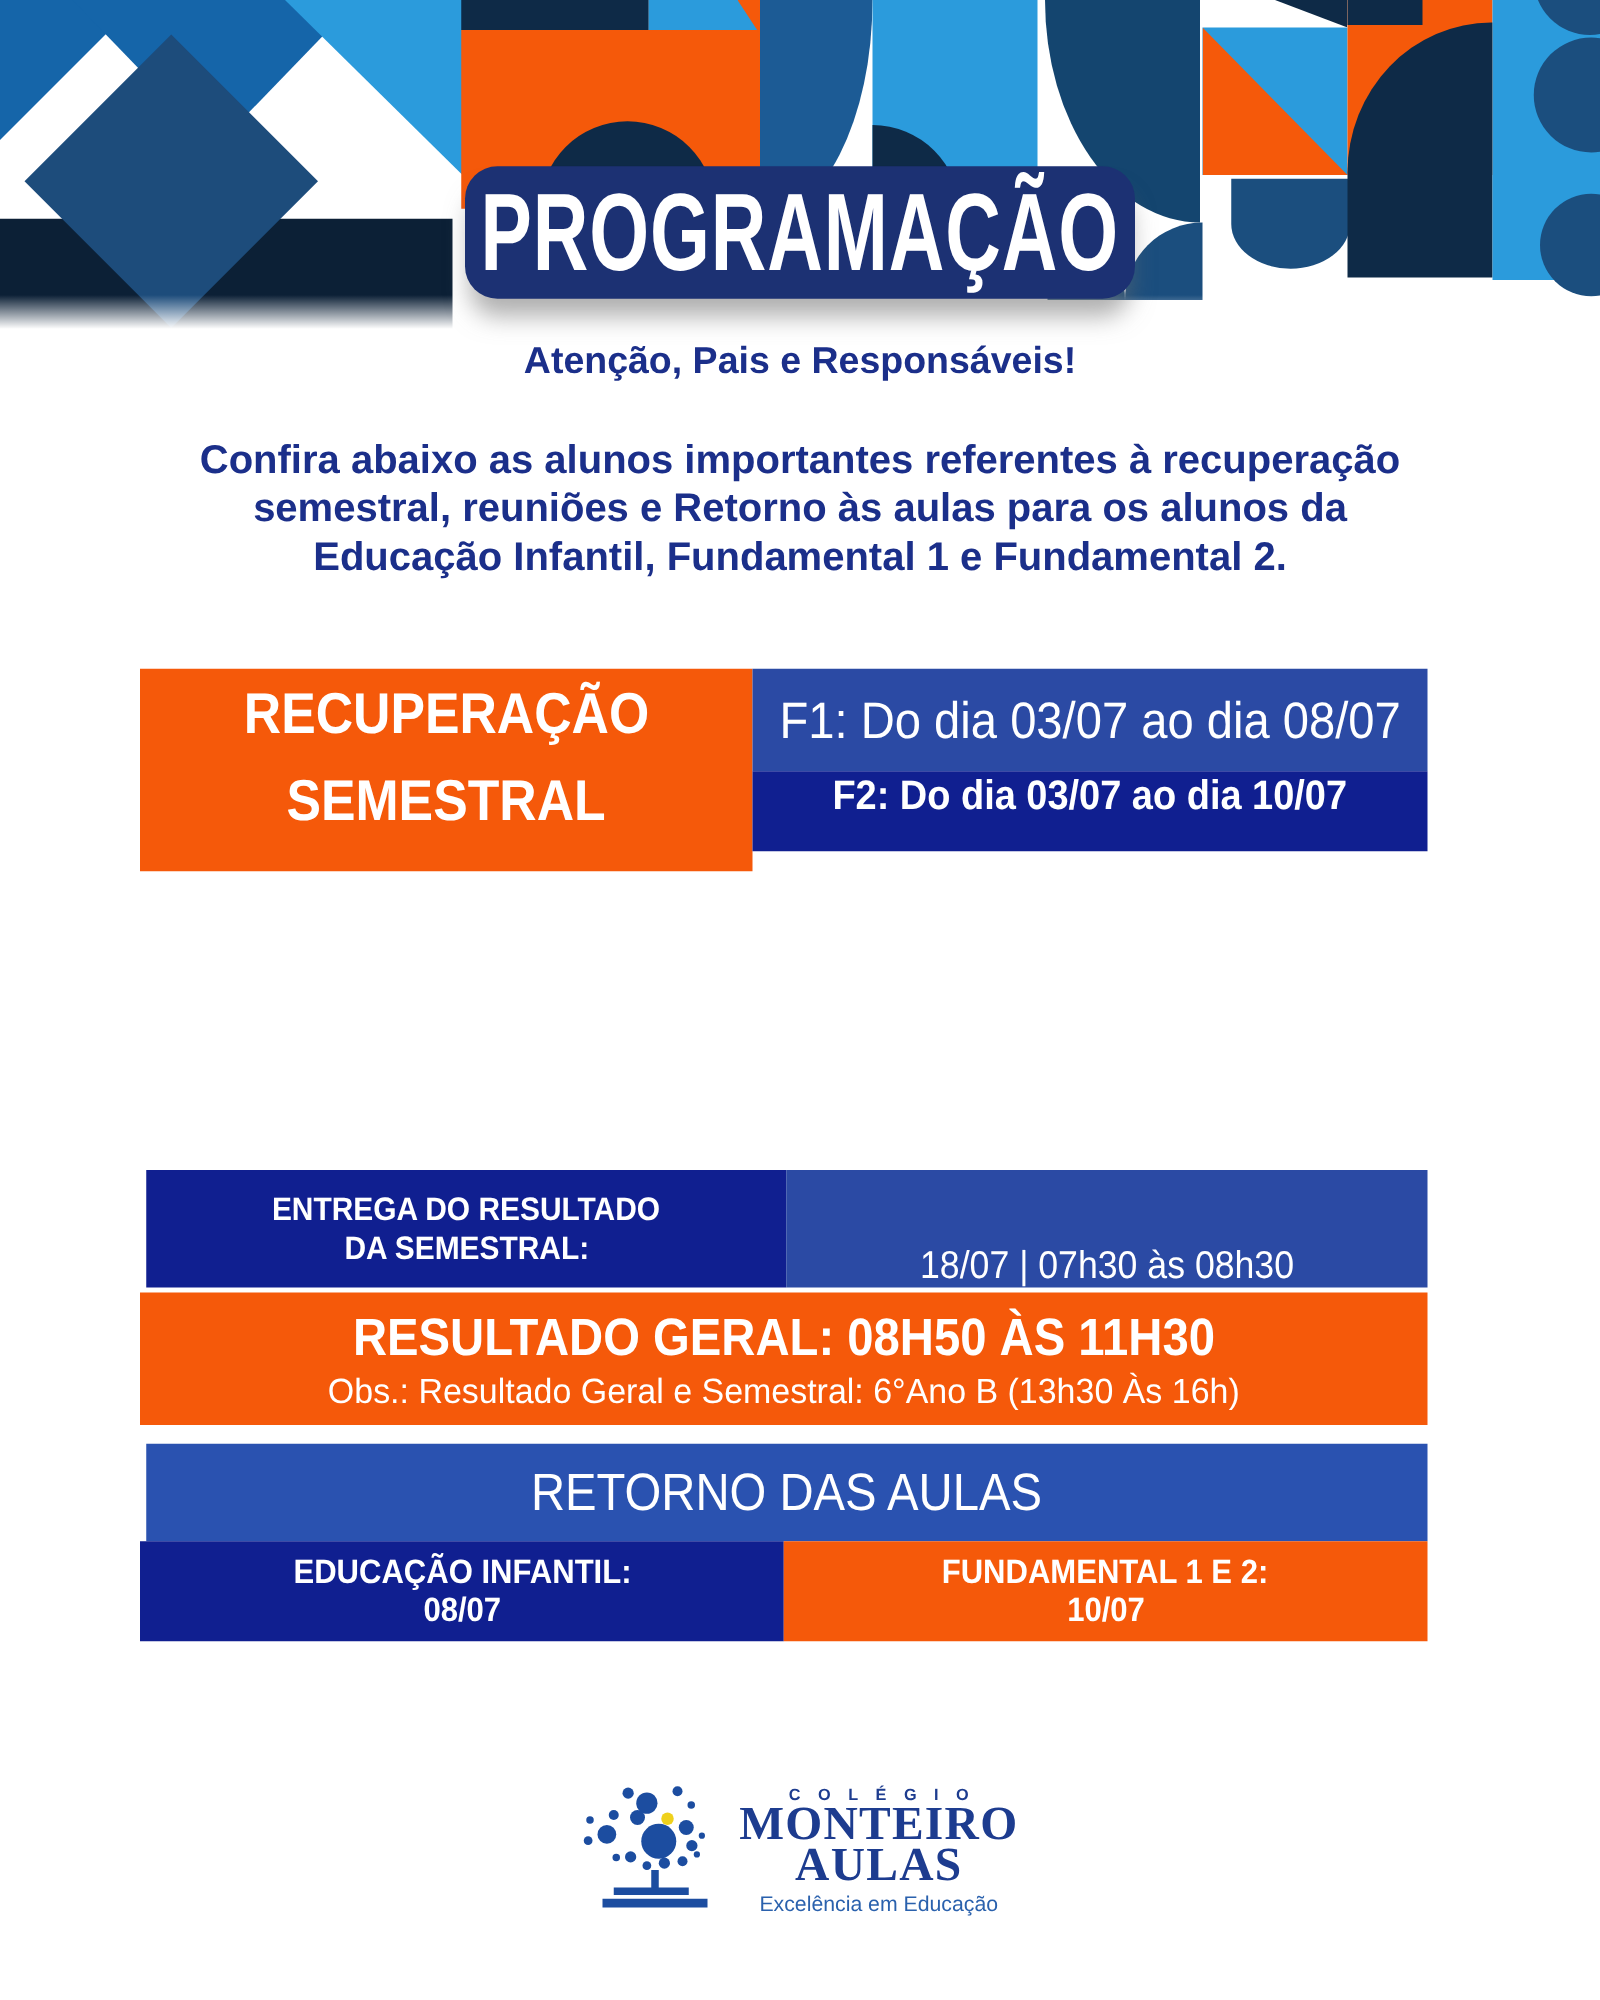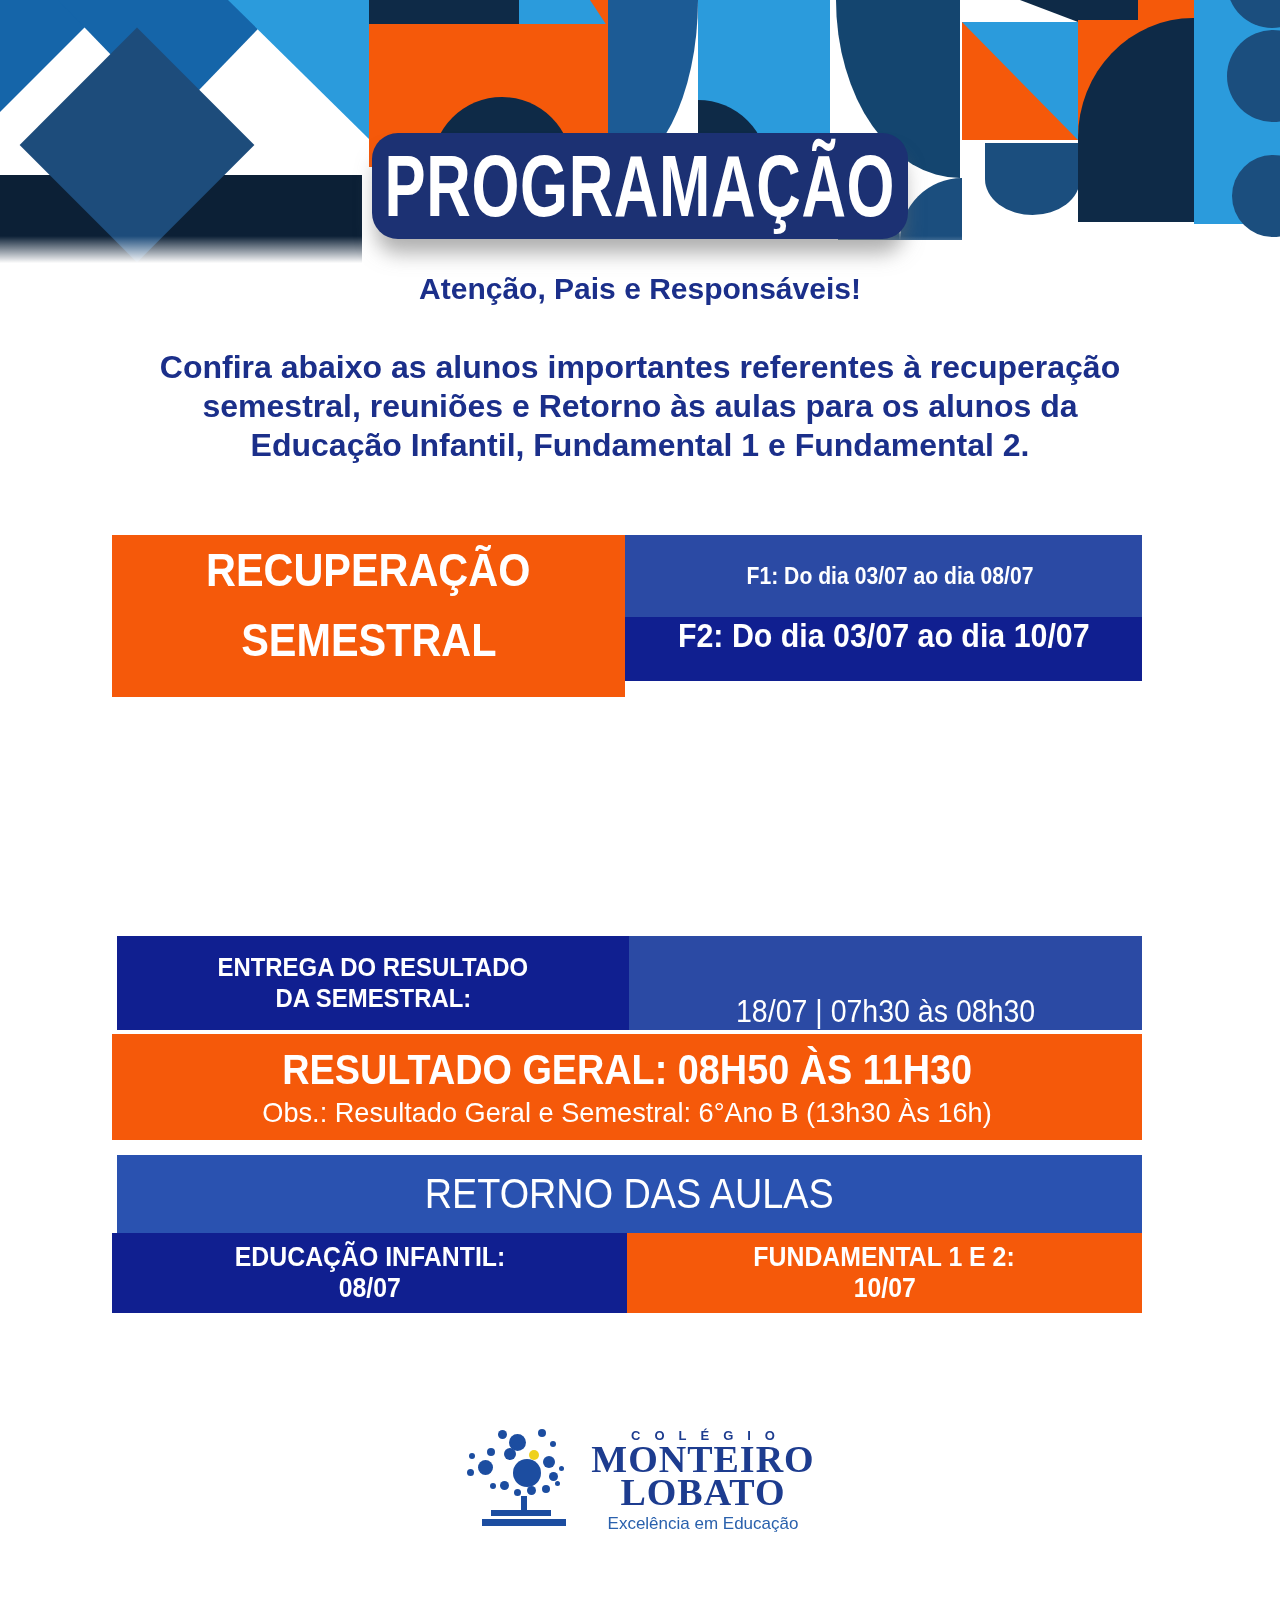--- a/index.html
+++ b/index.html
@@ -69,21 +69,21 @@
   .blk{position:absolute;left:112px;width:1030px;color:#fff;}
   .cx{display:inline-block;transform:scaleX(.9);white-space:nowrap;}
   .cx2{display:inline-block;transform:scaleX(.92);white-space:nowrap;}
 
   .block1{top:535px;height:162px;display:flex;}
   .b1-left{width:513px;background:var(--orange);display:flex;flex-direction:column;
         justify-content:flex-start;align-items:center;font-size:46px;font-weight:bold;
         line-height:70px;}
   .b1-right{flex:1;display:flex;flex-direction:column;}
   .f1{height:82px;background:var(--bluerow);display:flex;align-items:center;
-        justify-content:center;font-size:23px;font-weight:bold;padding-left:13px;}
+        justify-content:center;font-size:41px;font-weight:normal;}
   .f2{height:64px;background:var(--navyrow);display:flex;align-items:flex-start;
         justify-content:center;font-size:33px;font-weight:bold;}
 
   .block2{top:742px;}
   .b2-bar{margin-left:5px;height:75px;background:var(--bluebar);display:flex;
         align-items:center;justify-content:center;font-size:42px;font-weight:bold;}
   .b2-orange{height:81px;background:var(--orange);display:flex;align-items:center;
         justify-content:center;font-size:34px;font-weight:bold;}
 
   .block3{top:936px;}
@@ -248,18 +248,18 @@
       <div class="dot" style="left:35px;top:77px;width:9px;height:9px;"></div>
       <div class="dot" style="left:49px;top:85px;width:7px;height:7px;"></div>
       <div class="dot" style="left:62px;top:82px;width:9px;height:9px;"></div>
       <div class="trunk"></div>
       <div class="crossbar"></div>
       <div class="treebase"></div>
     </div>
     <div class="logo-text">
       <div class="logo-college">COLÉGIO</div>
       <div class="logo-name">MONTEIRO</div>
-      <div class="logo-name">LOBATO</div>
+      <div class="logo-name">AULAS</div>
       <div class="logo-tag">Excelência em Educação</div>
     </div>
   </div>
 
 </div>
 
 </body></html>

